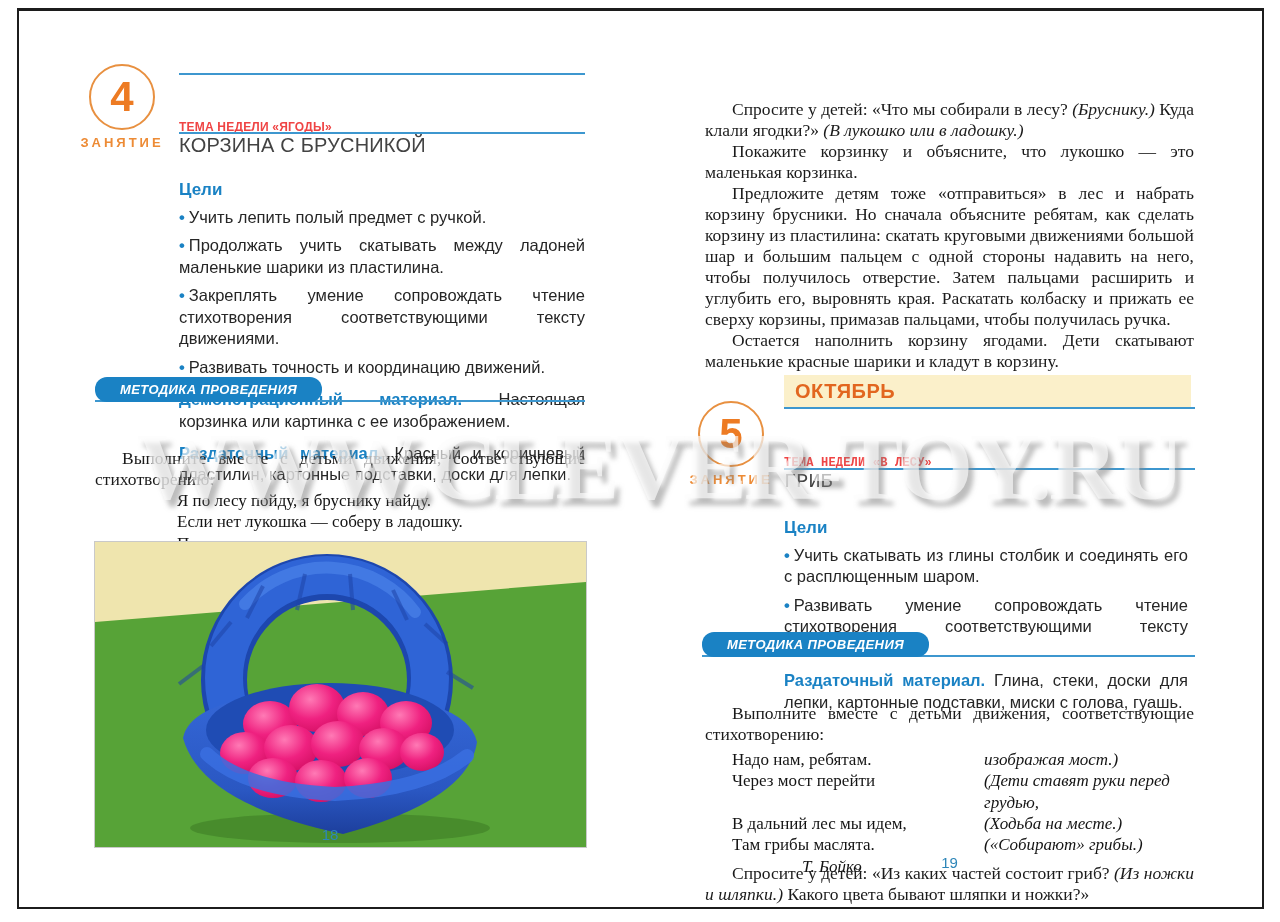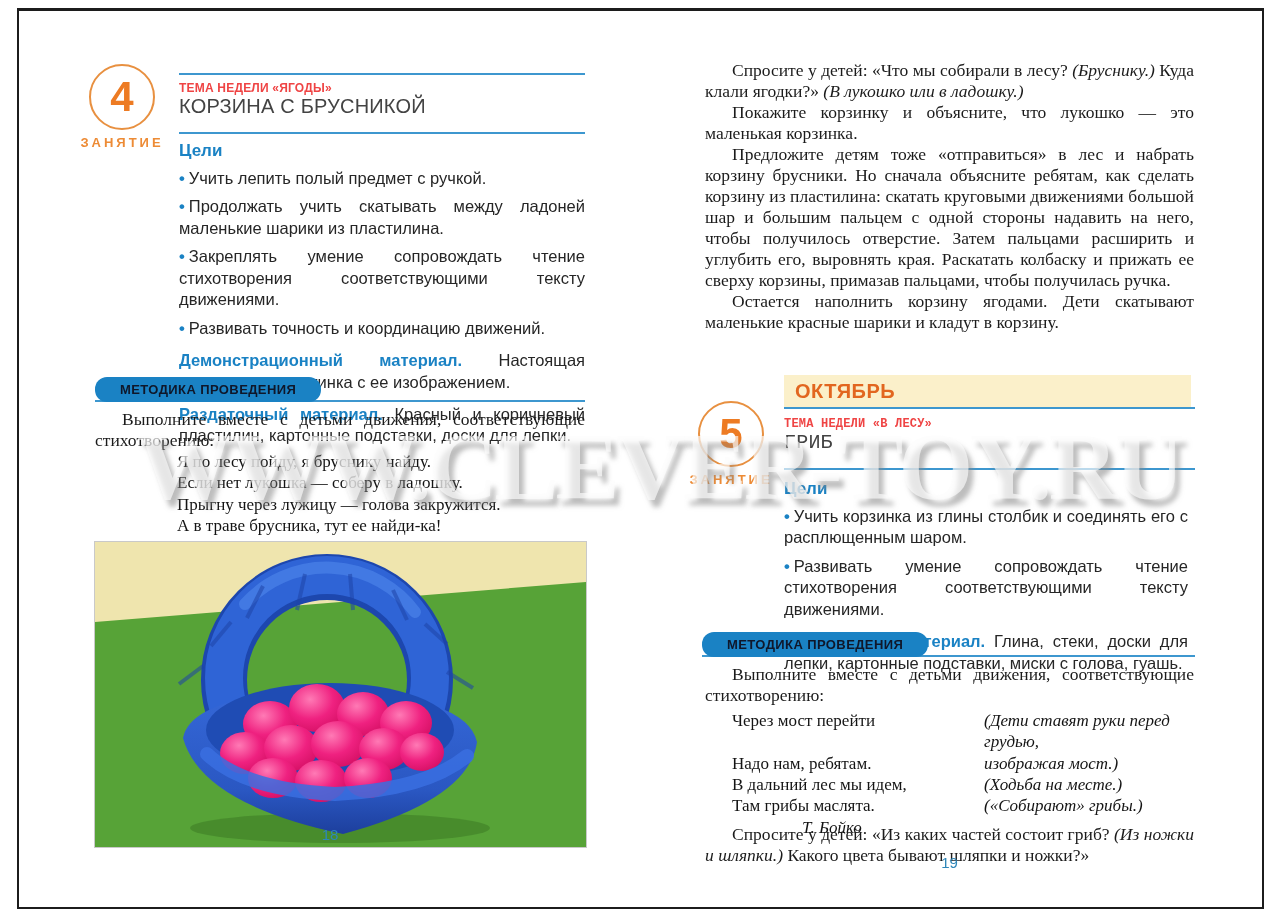--- a/index.html
+++ b/index.html
@@ -1,38 +1,38 @@
 <!DOCTYPE html>
 <html lang="ru"><head>
 <meta charset="utf-8">
 <style>
   * { margin:0; padding:0; box-sizing:border-box; }
   html,body { width:1280px; height:922px; background:#ffffff; overflow:hidden;
               font-family:"Liberation Sans", sans-serif; }
   #frame { position:absolute; left:17px; top:8px; width:1247px; height:901px;
            background:#ffffff; border:2px solid #1c1c1c; border-top-width:3px; }
-  .abs { position:absolute; }
+  .abs { position:absolute;margin-top:39px; }
 
   
   .rule { position:absolute; height:2px; background:#3d97cf; }
   .lesson-circle { position:absolute; width:66px; height:66px; border:2px solid #e89040;
                    border-radius:50%; display:flex; align-items:center; justify-content:center; }
   .lesson-circle span { color:#ed7b23; font-size:42px; font-weight:bold; line-height:1; }
   .lesson-label { position:absolute; width:120px; text-align:center; color:#ed8b35;
                   font-size:13px; font-weight:bold; letter-spacing:3px; }
   .title-l1 { font-size:12px; font-weight:bold; color:#ef4444; letter-spacing:0.2px; line-height:1.18; }
   .title-l2 { font-size:20px; font-weight:normal; color:#434343; letter-spacing:0.2px; line-height:1.18; }
   .goals-h { font-size:17px; font-weight:bold; color:#1a82c4; margin-bottom:7px; }
   .goal { font-size:16.5px; color:#262626; text-align:justify; line-height:1.3; margin-bottom:7px; }
   .goal .dot { color:#1a82c4; font-weight:bold; margin-right:4px; }
   .mat { font-size:16.5px; color:#262626; text-align:justify; line-height:1.3; margin-top:11px; }
   .mat .lbl { color:#1a82c4; font-weight:bold; }
   .badge { position:absolute; height:25px; background:#1a82c4; border-radius:12px;
            display:flex; align-items:center; padding:0 25px; z-index:2; }
-  .badge span { color:#0f172a; font-size:13px; font-weight:bold; letter-spacing:0.4px; }
+  .badge span { color:#ffffff; font-size:13px; font-weight:bold; letter-spacing:0.4px;font-style:italic; }
   .serif-p { font-family:"Liberation Serif", serif; font-size:17.5px; color:#1b1b1b;
              text-align:justify; line-height:1.2; }
   .serif-p p { text-indent:27px; }
   .poem { font-family:"Liberation Serif", serif; font-size:17px; color:#141414; line-height:1.25; }
   .pagenum { position:absolute; text-align:center; color:#2e86b8; font-size:15px; }
   .it { font-style:italic; }
 
   
   #watermark { position:absolute; left:118px; top:408px; width:1060px; z-index:5;
                font-family:Liberation Serif, serif; font-weight:bold; font-size:96px;
@@ -172,44 +172,44 @@
   <div class="lesson-label" style="left:652px; top:461px;">ЗАНЯТИЕ</div>
 
   <div class="abs" style="left:765px; top:406px; width:411px;font-family:Liberation Mono, monospace;">
     <div class="title-l1">ТЕМА НЕДЕЛИ «В ЛЕСУ»</div>
     <div class="title-l2">ГРИБ</div>
   </div>
   <div class="rule" style="left:765px; top:457px; width:411px;"></div>
 
   <div class="abs" style="left:765px; top:468px; width:404px;">
     <div class="goals-h">Цели</div>
-    <p class="goal"><span class="dot">•</span><span>Учить корзинка из глины столбик и соединять его с расплющенным шаром.</span></p>
+    <p class="goal"><span class="dot">•</span><span>Учить скатывать из глины столбик и соединять его с расплющенным шаром.</span></p>
     <p class="goal"><span class="dot">•</span><span>Развивать умение сопровождать чтение стихотворения соответствующими тексту движениями.</span></p>
     <p class="mat"><span class="lbl">Раздаточный материал.</span><span> Глина, стеки, доски для лепки, картонные подставки, миски с голова, гуашь.</span></p>
   </div>
 
   <div class="rule" style="left:683px; top:644px; width:493px;"></div>
   <div class="badge" style="left:683px; top:621px;">
     <span>МЕТОДИКА ПРОВЕДЕНИЯ</span>
   </div>
 
   <div class="serif-p abs" style="left:686px; top:653px; width:489px;">
     <p>Выполните вместе с детьми движения, соответствующие стихотворению:</p>
   </div>
 
   <div class="poem abs" style="left:713px; top:699px; width:470px;">
     <div class="poem-row">
+      <div class="c1">Надо нам, ребятам.</div>
+      <div class="c2">изображая мост.)</div>
+    </div>
+    <div class="poem-row">
       <div class="c1">Через мост перейти</div>
       <div class="c2">(Дети ставят руки перед грудью,</div>
     </div>
     <div class="poem-row">
-      <div class="c1">Надо нам, ребятам.</div>
-      <div class="c2">изображая мост.)</div>
-    </div>
-    <div class="poem-row">
       <div class="c1">В дальний лес мы идем,</div>
       <div class="c2">(Ходьба на месте.)</div>
     </div>
     <div class="poem-row">
       <div class="c1">Там грибы маслята.</div>
       <div class="c2">(«Собирают» грибы.)</div>
     </div>
     <div id="r-poem-author">Т. Бойко</div>
   </div>
 

